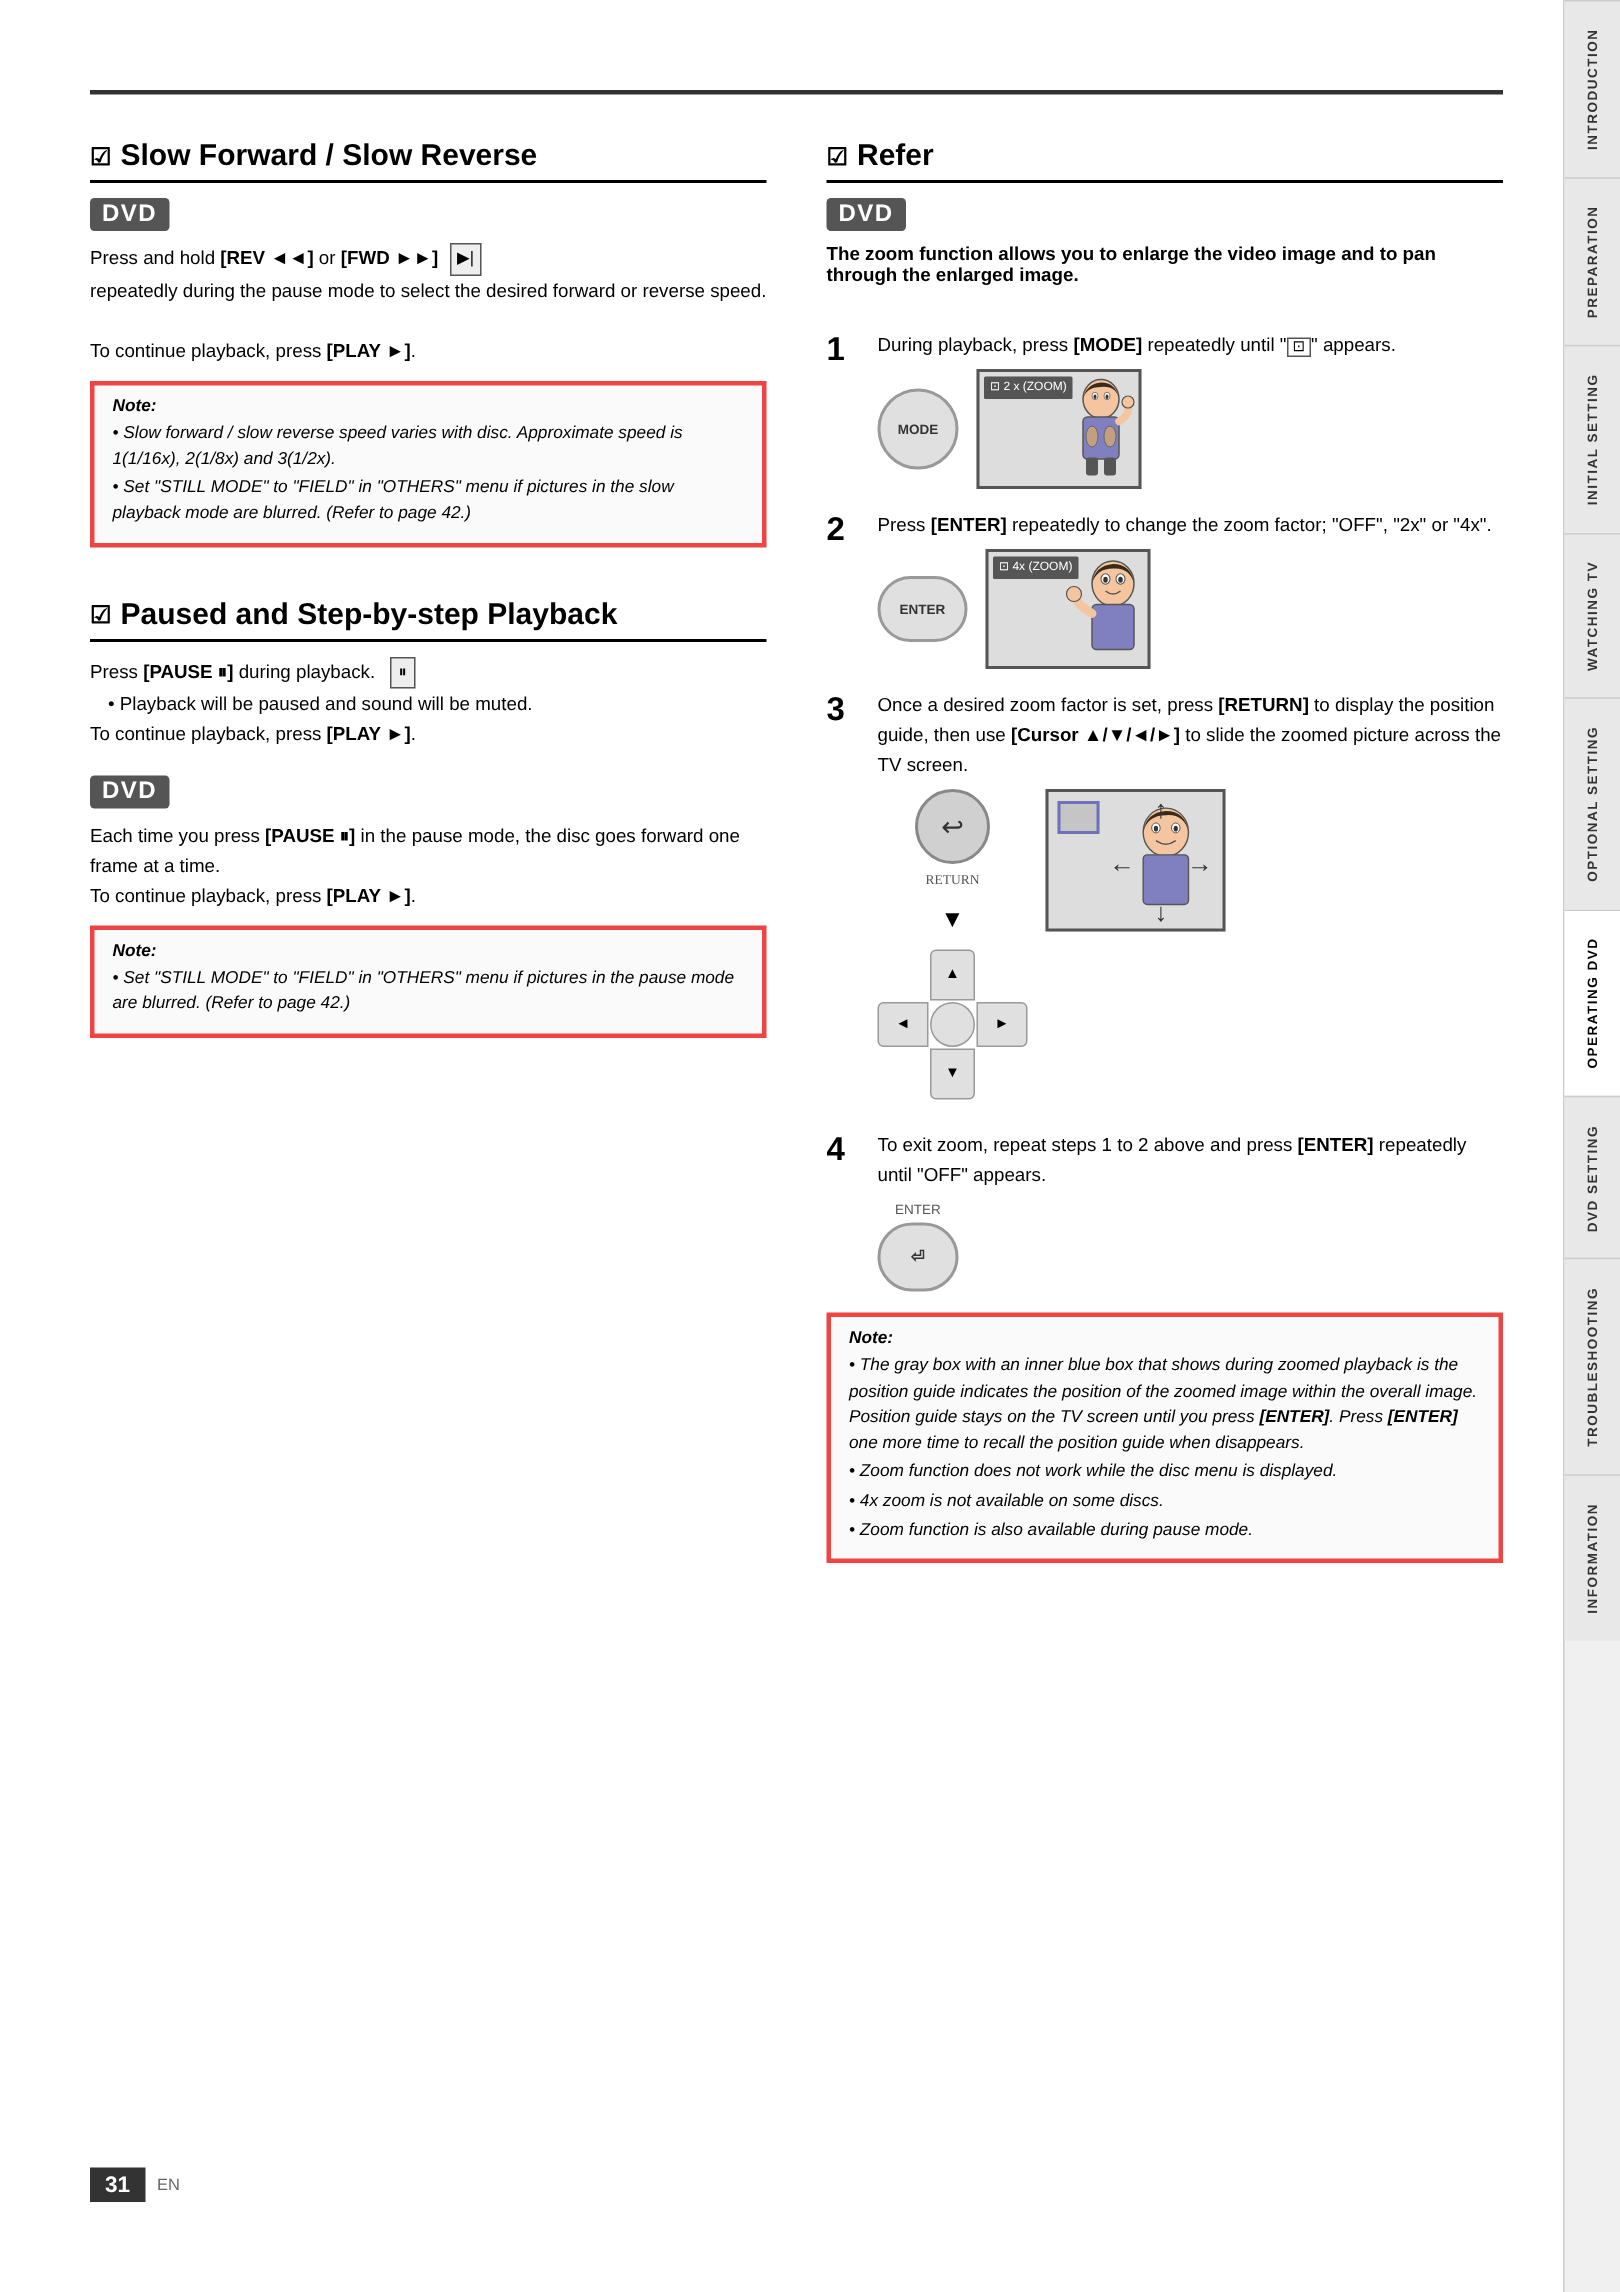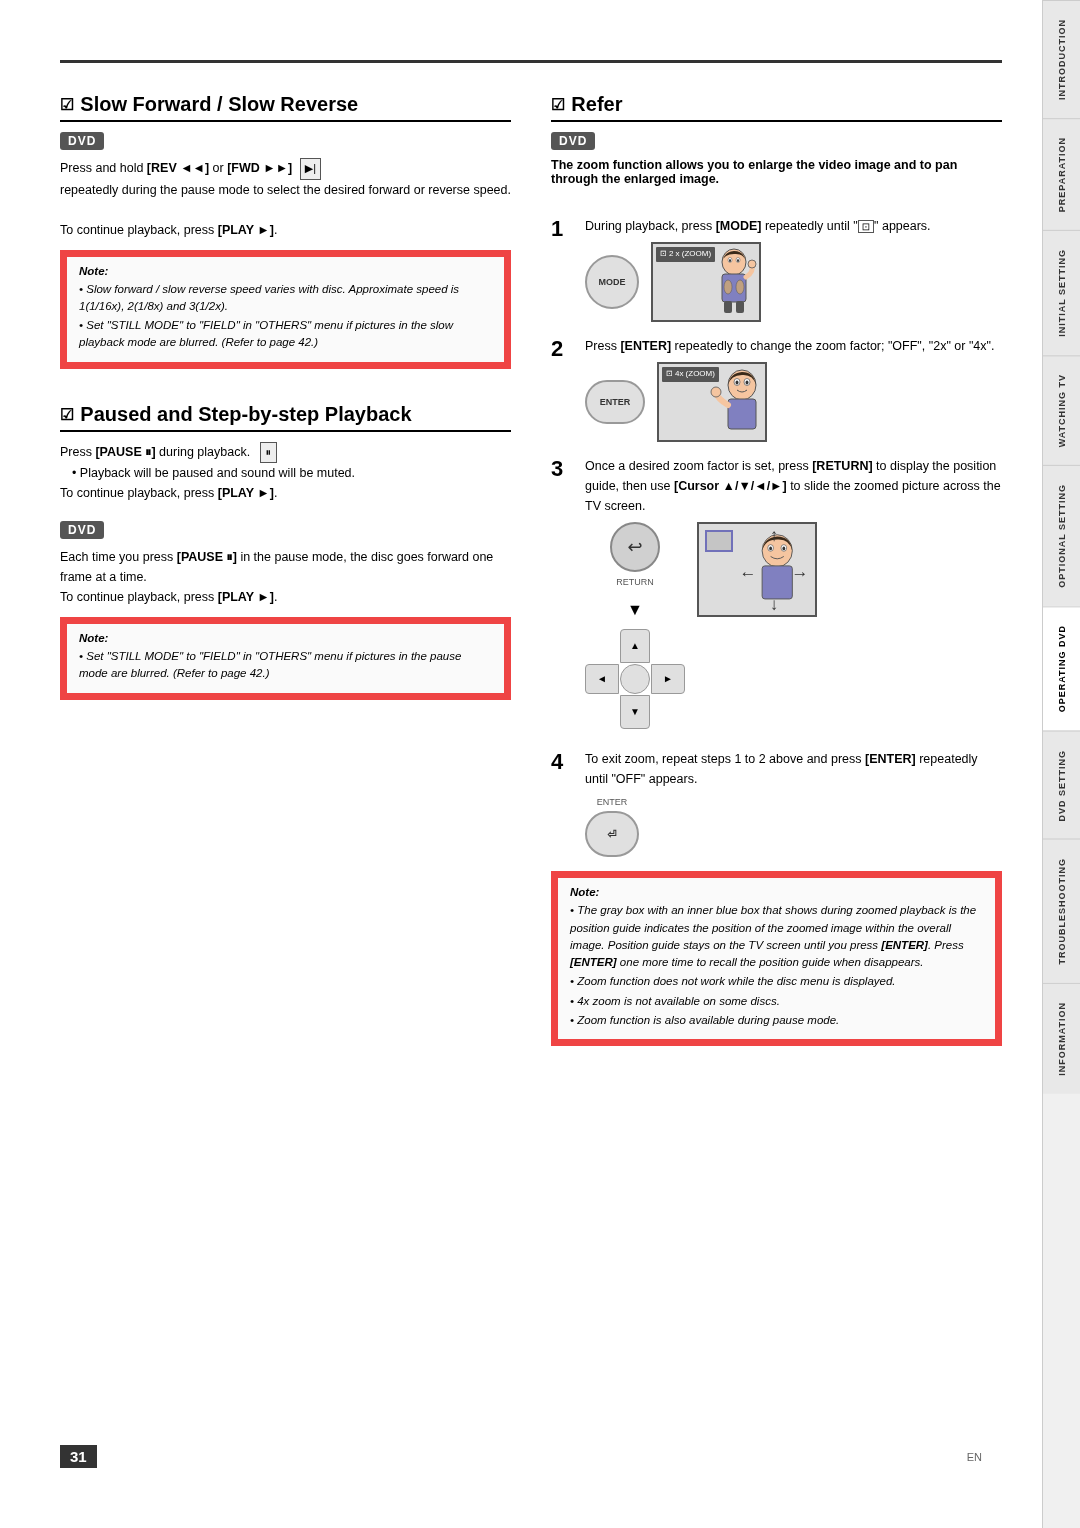--- a/index.html
+++ b/index.html
@@ -90,36 +90,36 @@
 
     .section-title .checkbox-icon {
       font-size: 16px;
       font-weight: bold;
     }
 
     .dvd-badge {
       display: inline-block;
       background: #555;
       color: #fff;
-      font-size: 12px;
+      font-size: 16px;
       font-weight: bold;
       padding: 2px 8px;
       border-radius: 3px;
       margin-bottom: 8px;
       letter-spacing: 1px;
     }
 
     .section-body {
       font-size: 12.5px;
       line-height: 1.6;
       margin-bottom: 10px;
     }
 
     .note-box {
-      border: 7px solid #ef4444;
+      border: 3px solid #ef4444;
       padding: 8px 12px;
       margin: 10px 0;
       font-size: 11.5px;
       background: #fafafa;
     }
 
     .note-box .note-title {
       font-style: italic;
       font-weight: bold;
       margin-bottom: 4px;
@@ -178,20 +178,21 @@
       border-radius: 30px;
       width: 60px;
       height: 44px;
     }
 
     .remote-btn-label {
       font-size: 9px;
       text-align: center;
       color: #555;
       margin-top: 3px;
+      font-family: Liberation Serif, serif;
     }
 
     .btn-container {
       display: flex;
       flex-direction: column;
       align-items: center;
     }
 
     
     .zoom-screen {
@@ -530,21 +531,21 @@
             <p>• 4x zoom is not available on some discs.</p>
             <p>• Zoom function is also available during pause mode.</p>
           </div>
 
         </div>
 
       </div>
 
     </div>
 
-    <div style="display:flex; justify-content:space-between; align-items:center; margin-top:20px; padding-right:20px; gap:8px;">
+    <div style="display:flex; justify-content:flex-start; align-items:center; margin-top:20px; padding-right:20px; gap:8px;">
       <div class="page-num-box">31</div>
       <span style="font-size:11px;color:#666;">EN</span>
     </div>
 
   </div>
 
   <div class="right-sidebar">
     <div class="sidebar-tab">INTRODUCTION</div>
     <div class="sidebar-tab">PREPARATION</div>
     <div class="sidebar-tab">INITIAL SETTING</div>

